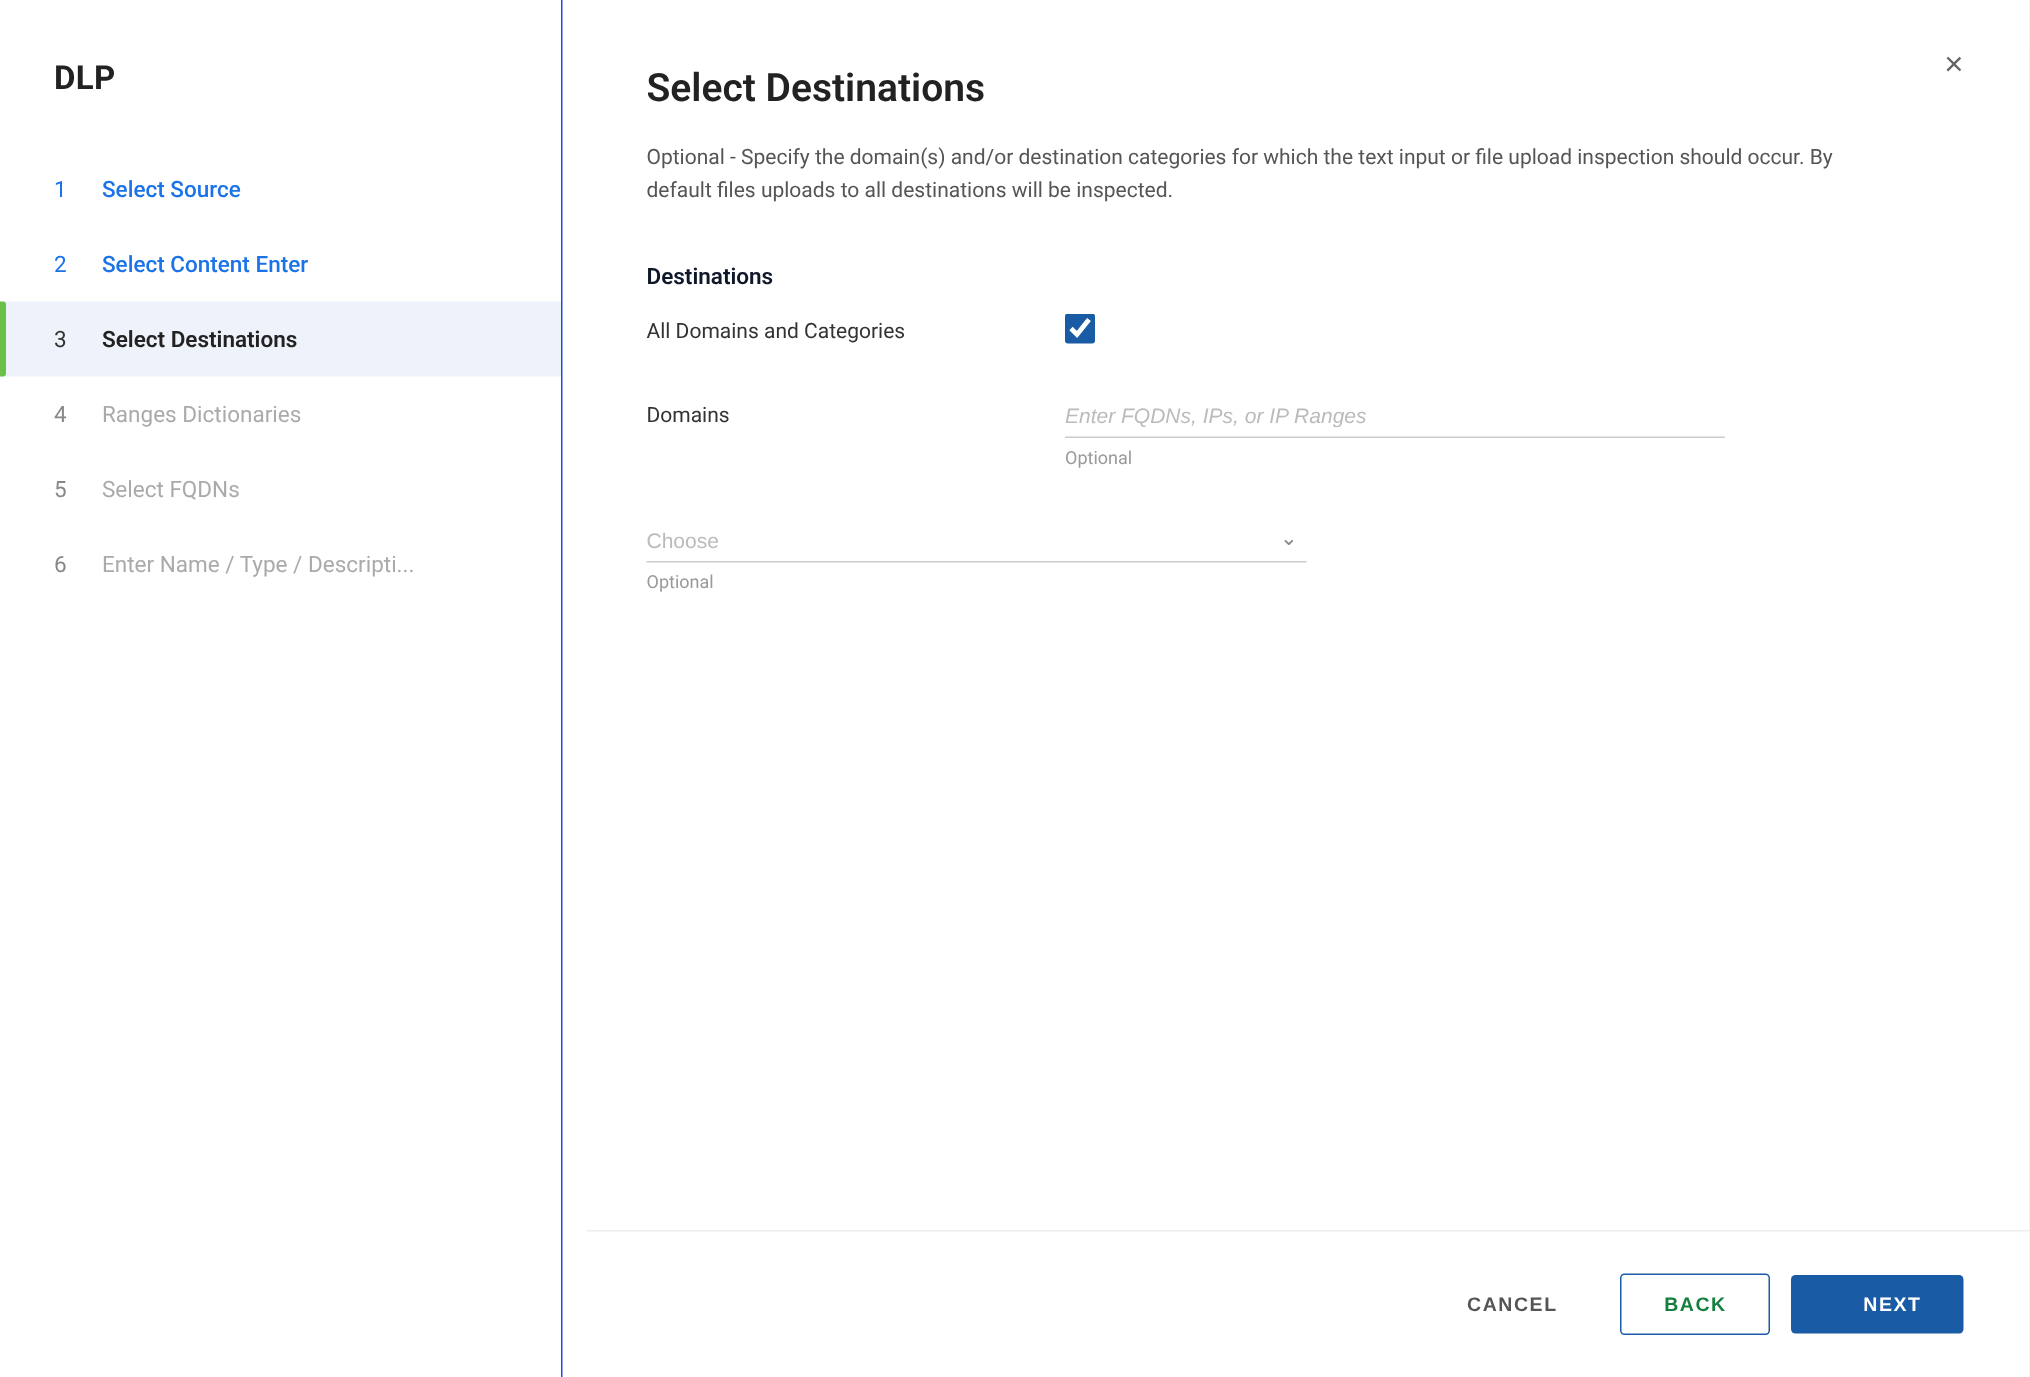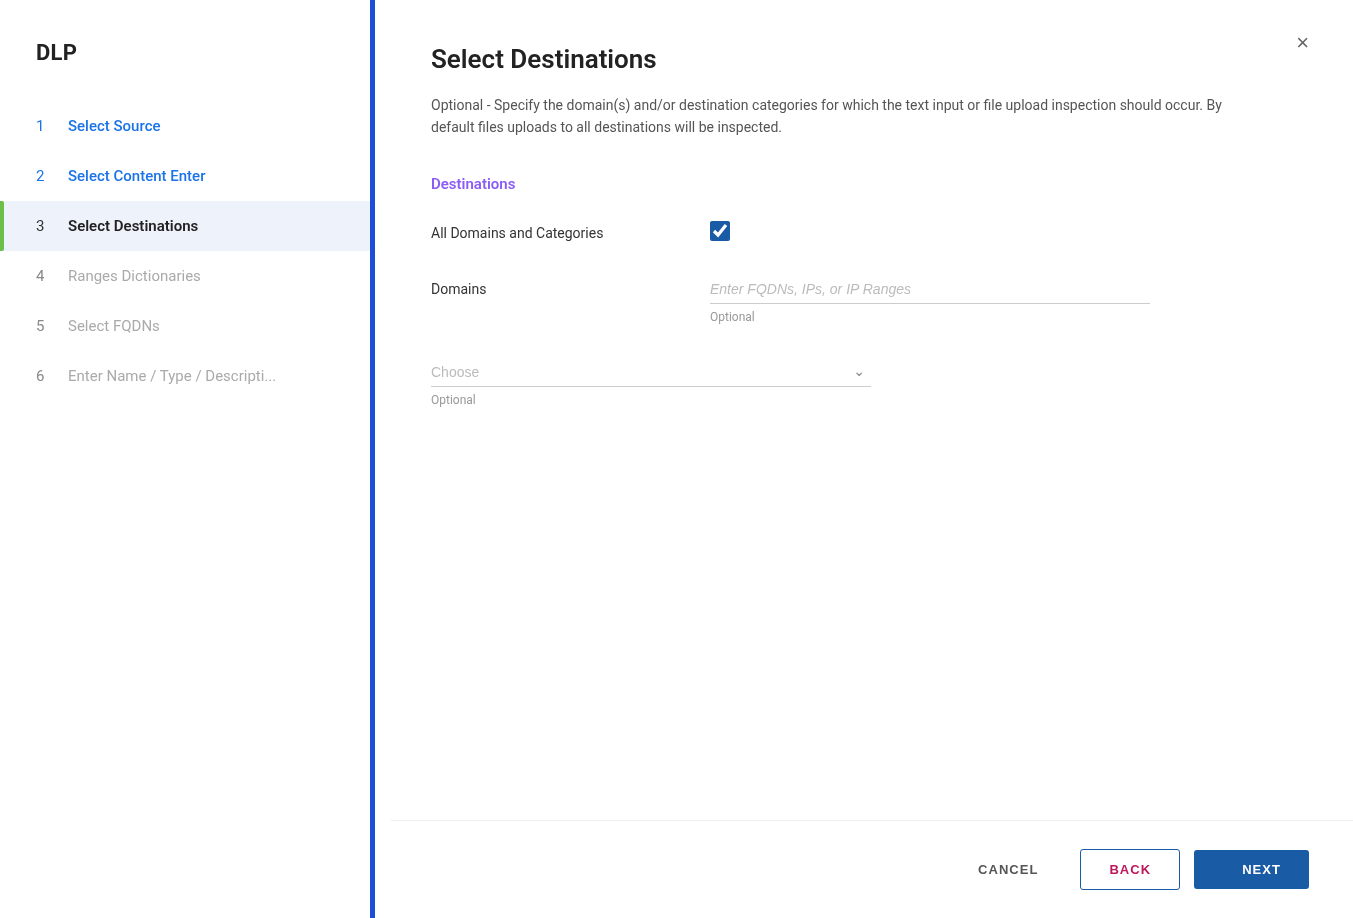--- a/index.html
+++ b/index.html
@@ -18,21 +18,21 @@
       display: flex;
       flex-direction: row;
       position: relative;
       box-shadow: 0 4px 24px rgba(0,0,0,0.18);
     }
     
     .sidebar {
       width: 375px;
       min-width: 375px;
       background: #fff;
-      border-right: 5px solid #1d4ed8;
+      border-right: 1px solid #1d4ed8;
       padding: 40px 0 0 0;
       display: flex;
       flex-direction: column;
     }
     .sidebar-title {
       font-size: 22px;
       font-weight: 700;
       color: #222;
       padding: 0 0 36px 36px;
       letter-spacing: 0.01em;
@@ -116,22 +116,22 @@
     .page-description {
       font-size: 14px;
       color: #555;
       margin-bottom: 36px;
       line-height: 1.6;
       max-width: 820px;
     }
     .section-label {
       font-size: 15px;
       font-weight: 600;
-      color: #8b5cf6;
-      margin-bottom: 24px;
+      color: #0f172a;
+      margin-bottom: 12px;
       padding-bottom: 0;
     }
 
     
     .form-row {
       display: flex;
       align-items: flex-start;
       margin-bottom: 32px;
       gap: 19px;
     }
@@ -231,21 +231,21 @@
       border: none;
       text-transform: uppercase;
     }
     .btn-cancel {
       background: transparent;
       color: #555;
       border: none;
     }
     .btn-back {
       background: #fff;
-      color: #be185d;
+      color: #15803d;
       border: 1.5px solid #1a5ba6;
     }
     .btn-next {
       background: #1a5ba6;
       color: #fff;
       padding-left: 48px;
     }
   </style>
 </head>
 <body>

